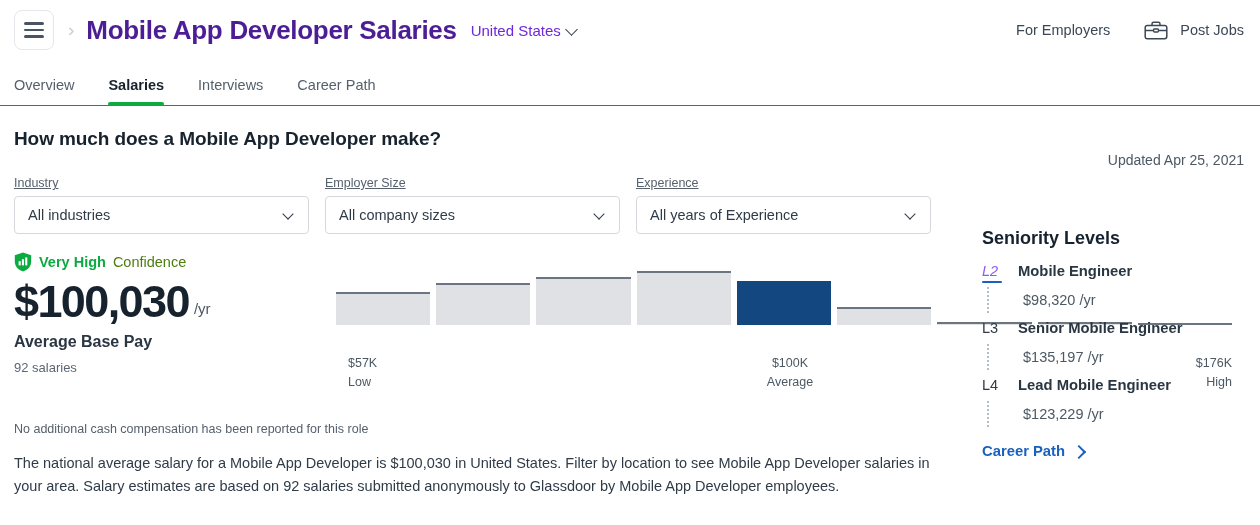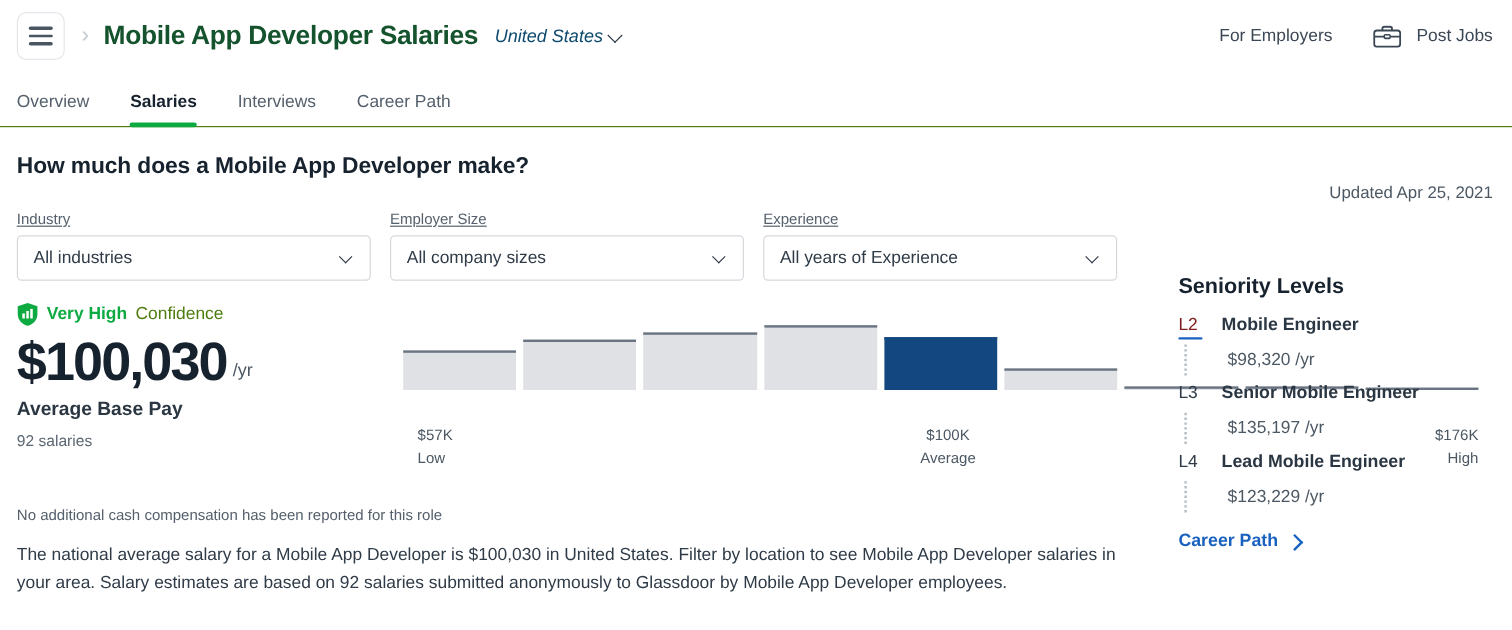--- a/index.html
+++ b/index.html
@@ -19,26 +19,26 @@
   }
   .hamburger{
     width:40px; height:40px; border:1px solid #e4e7eb; border-radius:8px;
     background:#fff; display:flex; flex-direction:column;
     align-items:center; justify-content:center; gap:4px; cursor:pointer;
     flex:0 0 auto;
   }
   .hamburger span{ display:block; width:20px; height:2.5px; background:#4a5562; border-radius:2px; }
   .crumb-sep{ color:#c6ccd2; font-size:19px; margin:0 12px 0 14px; }
   .page-title{
-    font-size:22px; font-weight:bold; letter-spacing:-0.3px;
-    color:#14532d; white-space:nowrap;
+    font-size:26px; font-weight:bold; letter-spacing:-0.3px;
+    color:#4c1d95; white-space:nowrap;
   }
   .loc-select{
     margin-left:14px; display:flex; align-items:center; gap:6px;
-    font-size:15px; color:#0c4a6e; cursor:pointer; white-space:nowrap;font-style:italic;
+    font-size:15px; color:#6d28d9; cursor:pointer; white-space:nowrap;
   }
   .caret{ display:inline-block; width:11px; height:11px; position:relative; }
   .caret::after{
     content:""; position:absolute; left:0; top:0;
     width:8px; height:8px; border-right:1.8px solid #2f3b47; border-bottom:1.8px solid #2f3b47;
     transform:rotate(45deg);
   }
   .topbar-right{ margin-left:auto; display:flex; align-items:center; gap:34px; }
   .tb-link{ font-size:14.5px; color:#3b4754; cursor:pointer; white-space:nowrap; }
   .tb-link.with-icon{ display:flex; align-items:center; gap:12px; }
@@ -124,21 +124,21 @@
   .seniority{
     position:absolute; right:0px; top:100px; width:290px;
     padding-left:12px;
   }
   .sen-title{ font-size:18px; font-weight:bold; color:#16222e; margin-bottom:14px; }
   .sen-row{ display:flex; align-items:flex-start; gap:14px; }
   .lvl{
     font-size:14.5px; color:#2f3b47; width:22px; flex:0 0 auto;
     padding-bottom:3px; position:relative;
   }
-  .lvl.active{ color:#7f1d1d; }
+  .lvl.active{ color:#8b5cf6;font-style:italic; }
   .lvl.active::after{
     content:""; position:absolute; left:0; right:2px; bottom:-1px;
     height:2.5px; background:#1861bf; border-radius:1px;
   }
   .sen-name{ font-size:14.8px; font-weight:bold; color:#2a3642; }
   .sen-pay-row{ display:flex; align-items:center; gap:14px; margin:5px 0 7px 0; }
   .dots{
     width:22px; flex:0 0 auto; height:26px;
     border-left:2px dotted #b4bcc4; margin-left:5px;
   }

